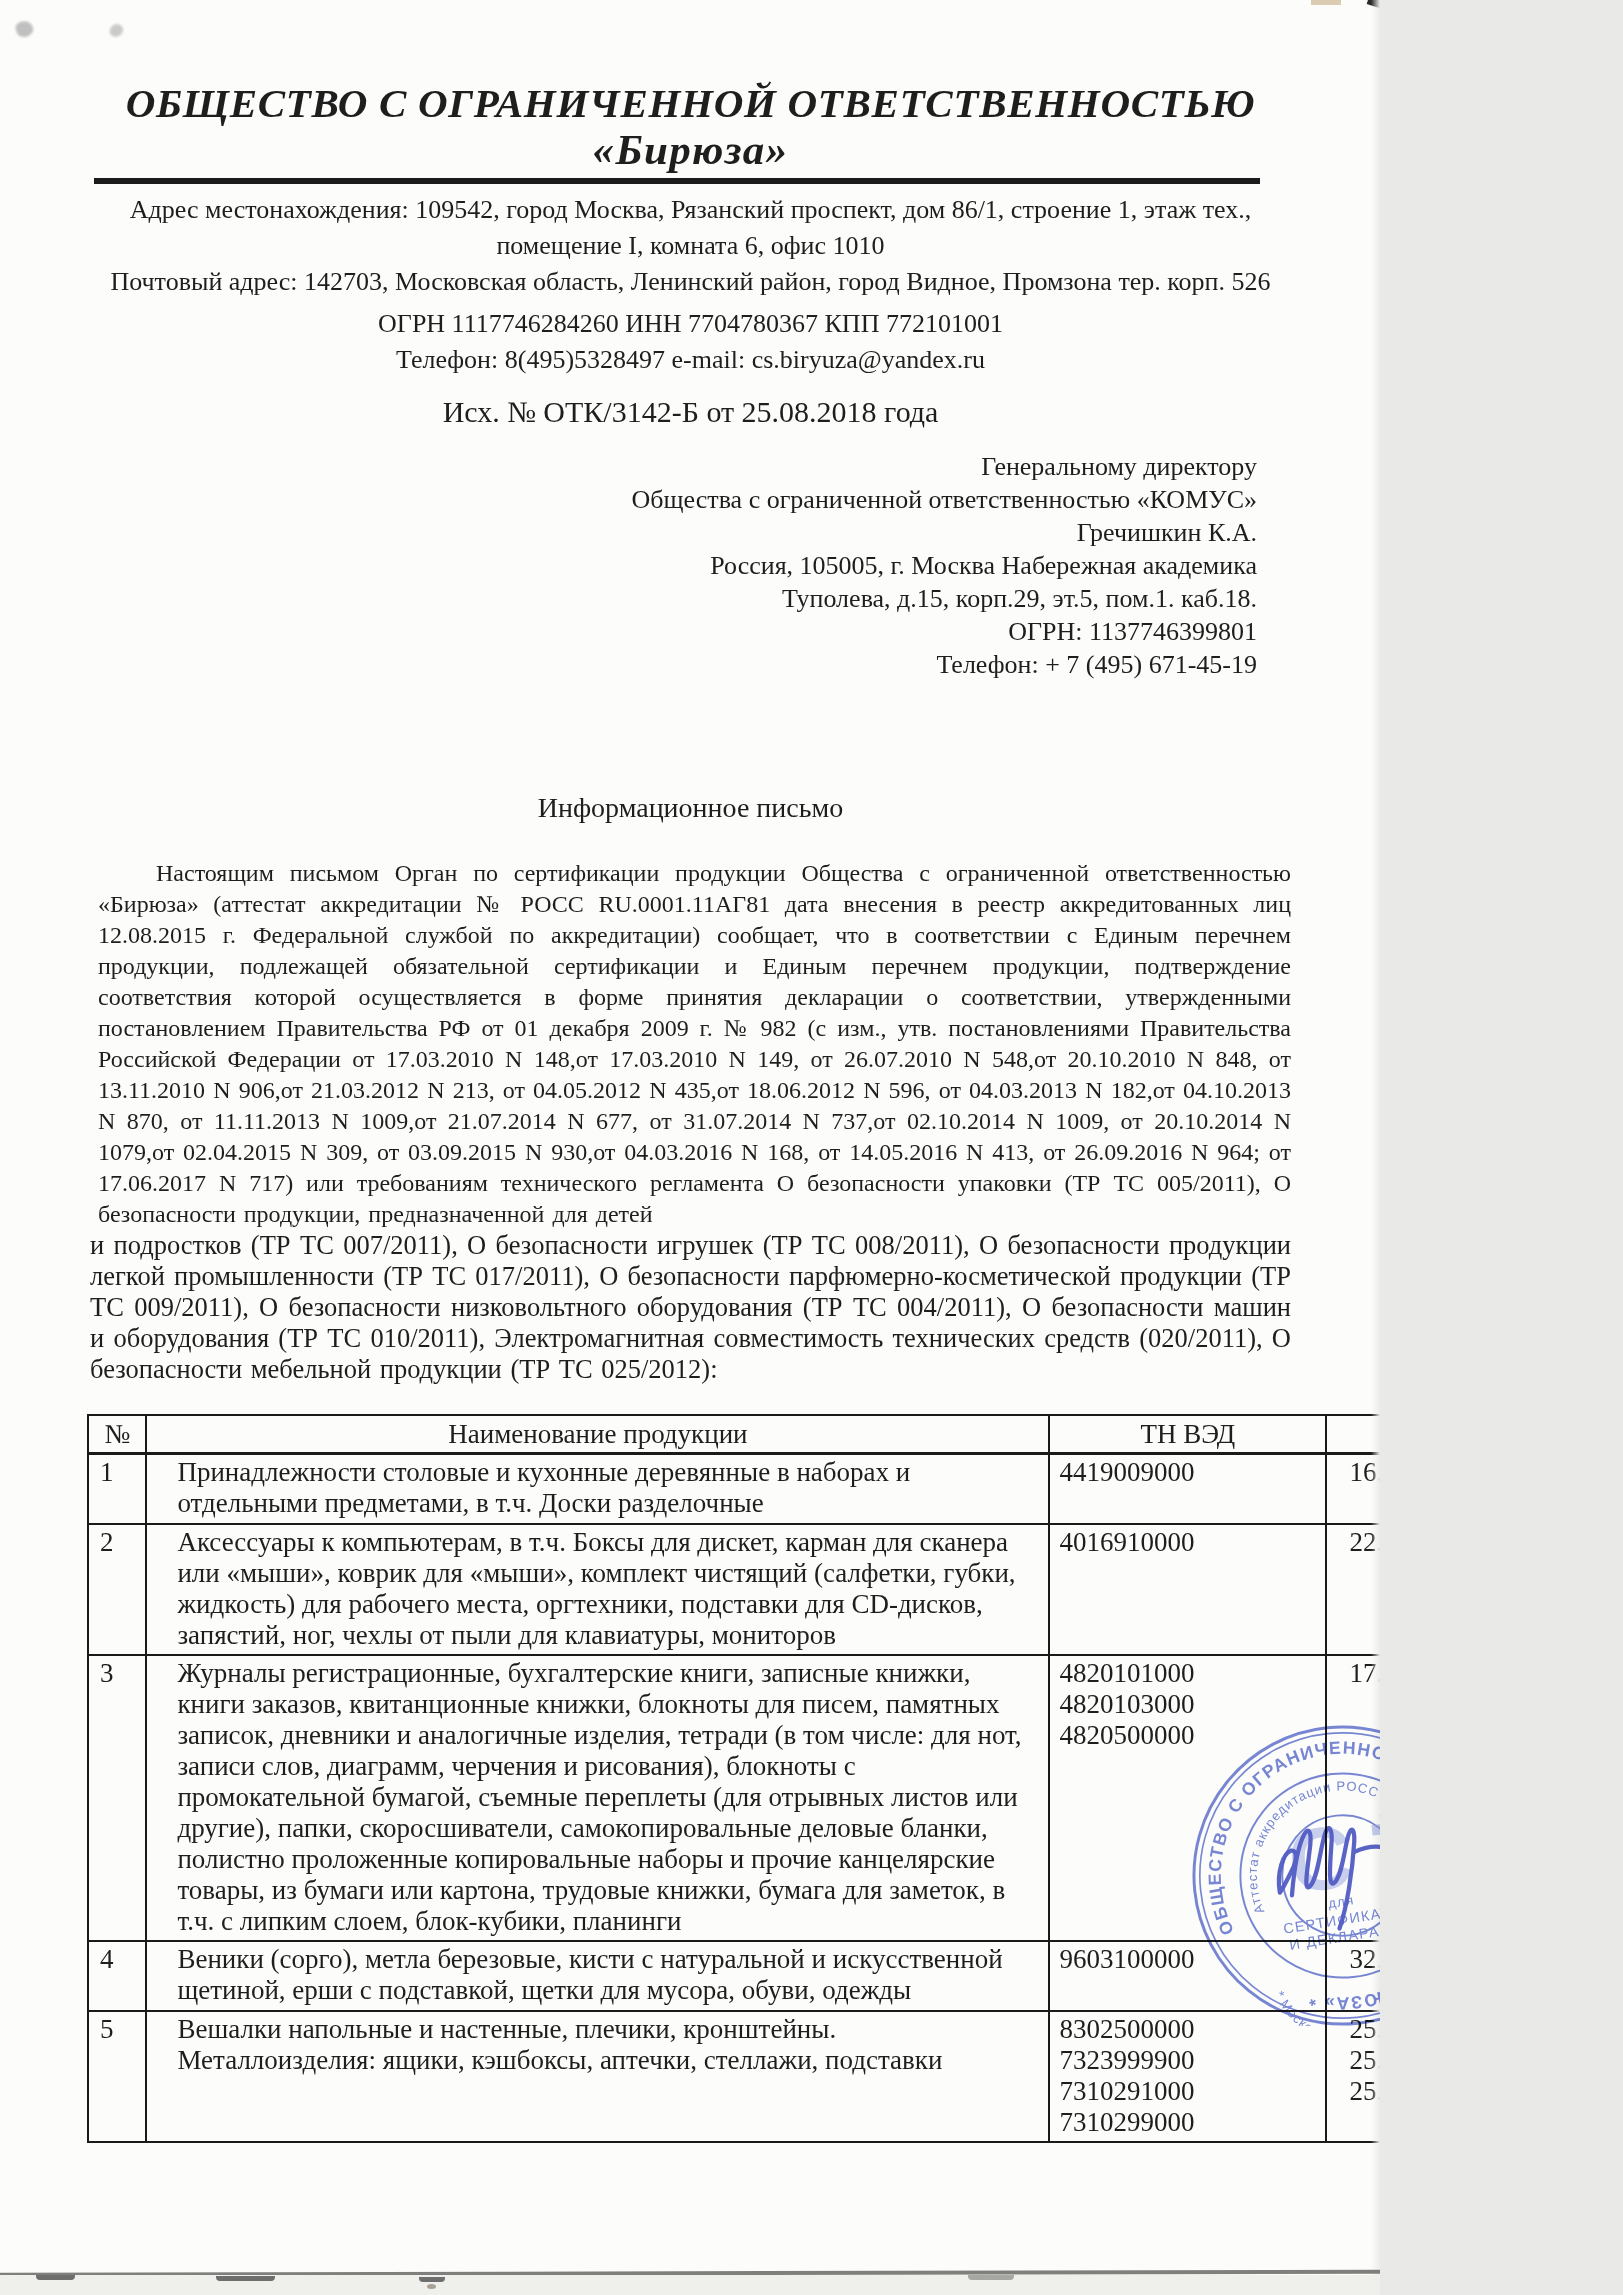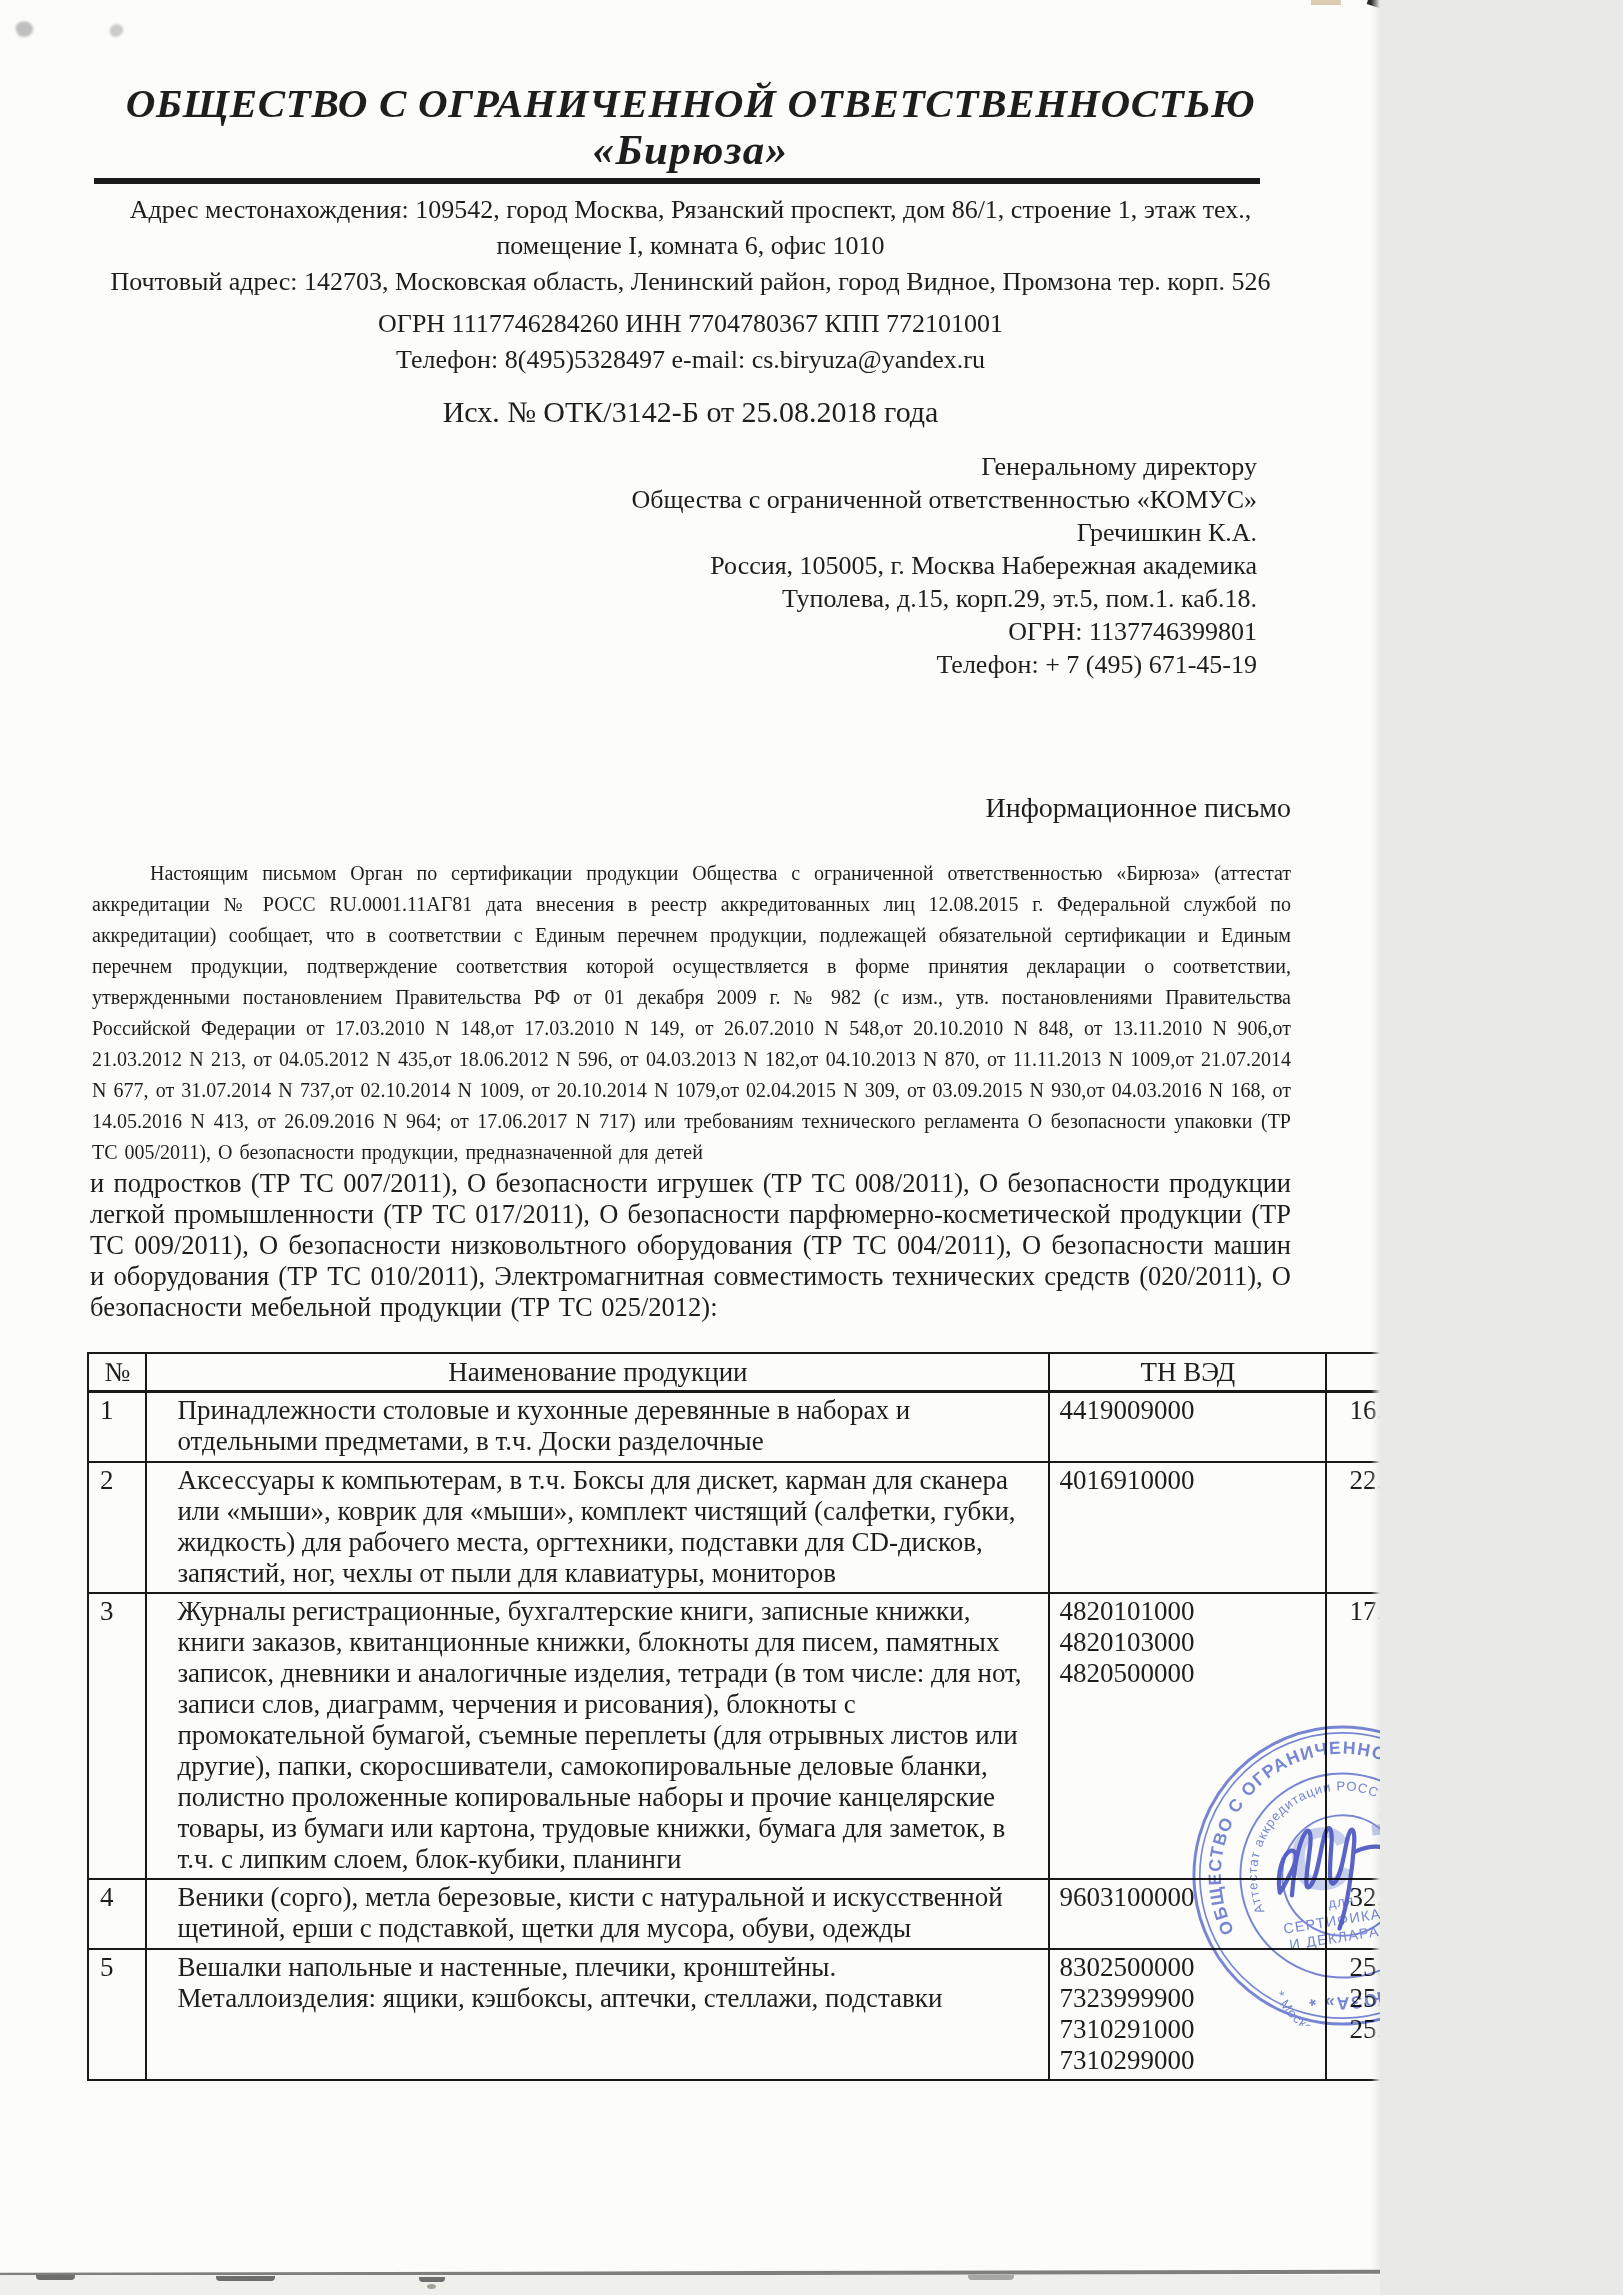--- a/index.html
+++ b/index.html
@@ -28,24 +28,24 @@
   .req-block{margin-top:6px;}
   .outgoing{font-size:30px;line-height:33px;text-align:center;margin-top:17px;}
 
   
   .addressee{
     text-align:right;margin-top:22px;margin-right:34px;
     font-size:26px;line-height:33px;
   }
 
   
-  .letter-title{text-align:right;font-size:28px;line-height:33px;margin-top:110px;}
+  .letter-title{text-align:center;font-size:28px;line-height:33px;margin-top:110px;}
   .body-p{
-    text-align:justify;font-size:20px;line-height:31px;
-    margin:34px 0 0 2px;text-indent:58px;word-spacing:2px;
+    text-align:justify;font-size:24px;line-height:31px;
+    margin:34px 0 0 8px;text-indent:58px;word-spacing:2px;
   }
   .body-p2{
     text-align:justify;font-size:26.5px;line-height:31px;
     margin:0;word-spacing:2px;
   }
 
   
   table.products{
     border-collapse:collapse;table-layout:fixed;
     width:1443px;margin-left:-2.6px;margin-top:29px;

